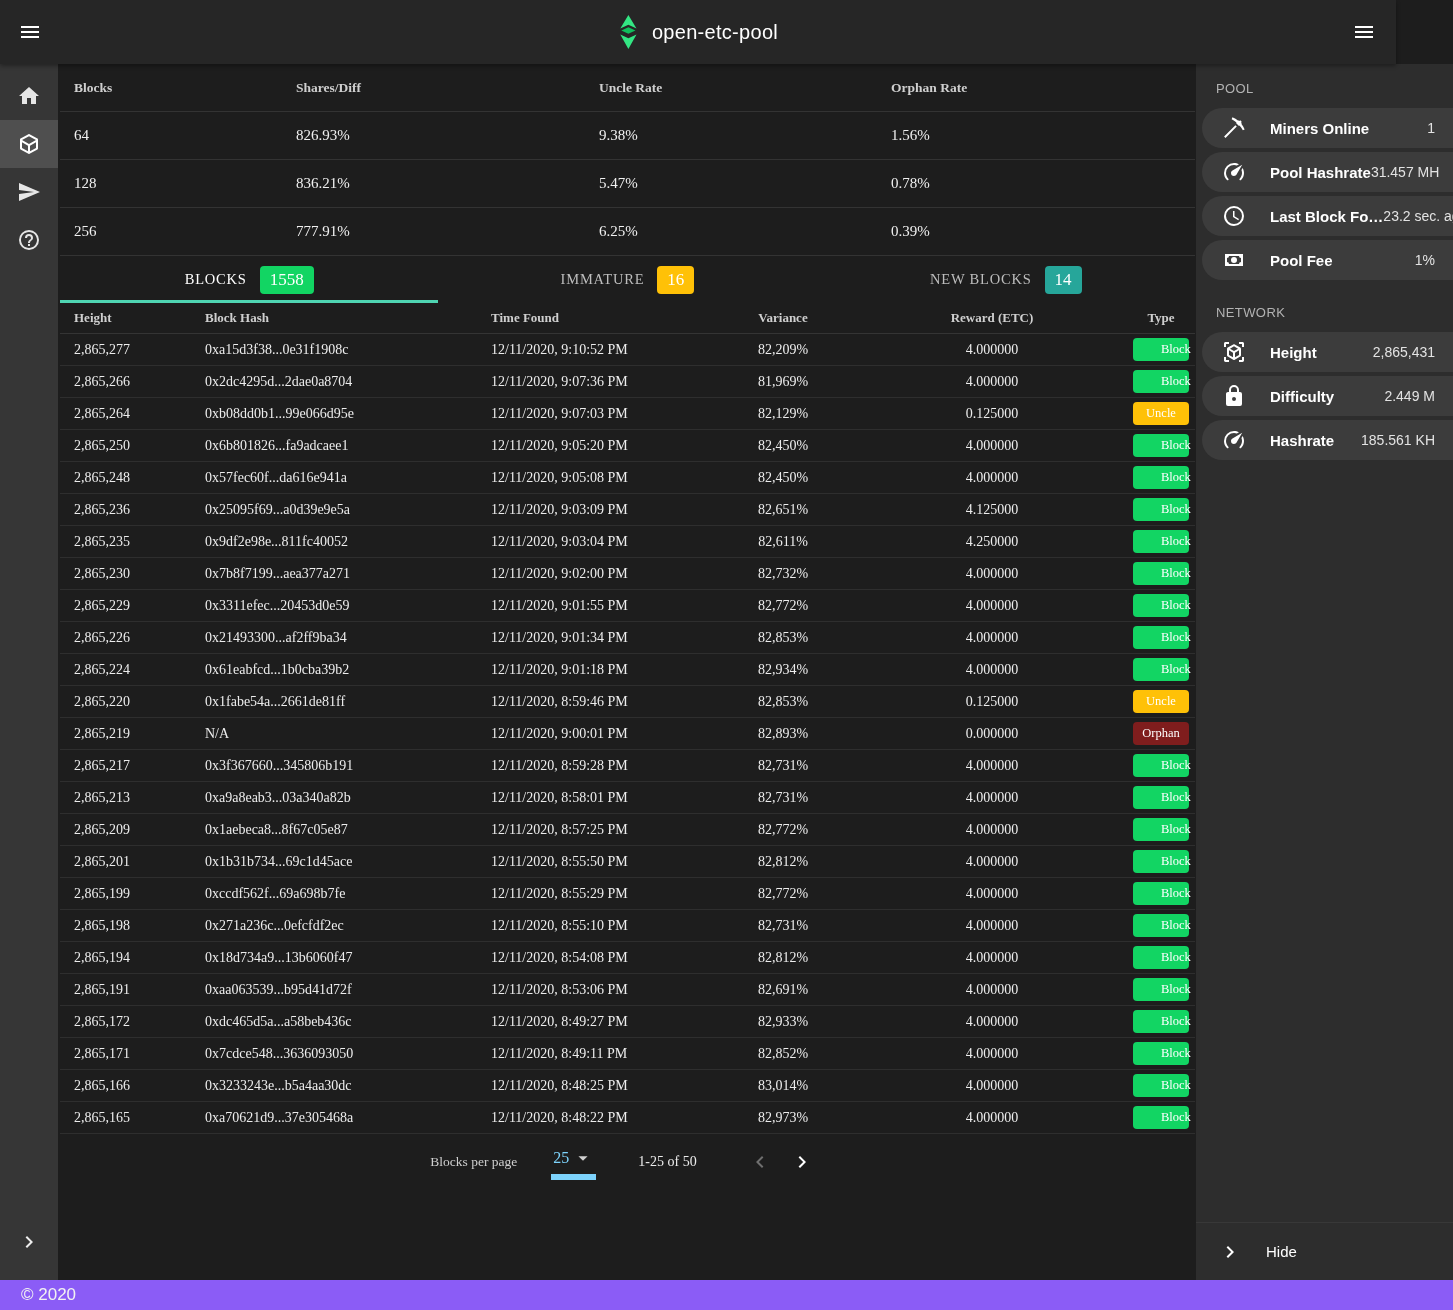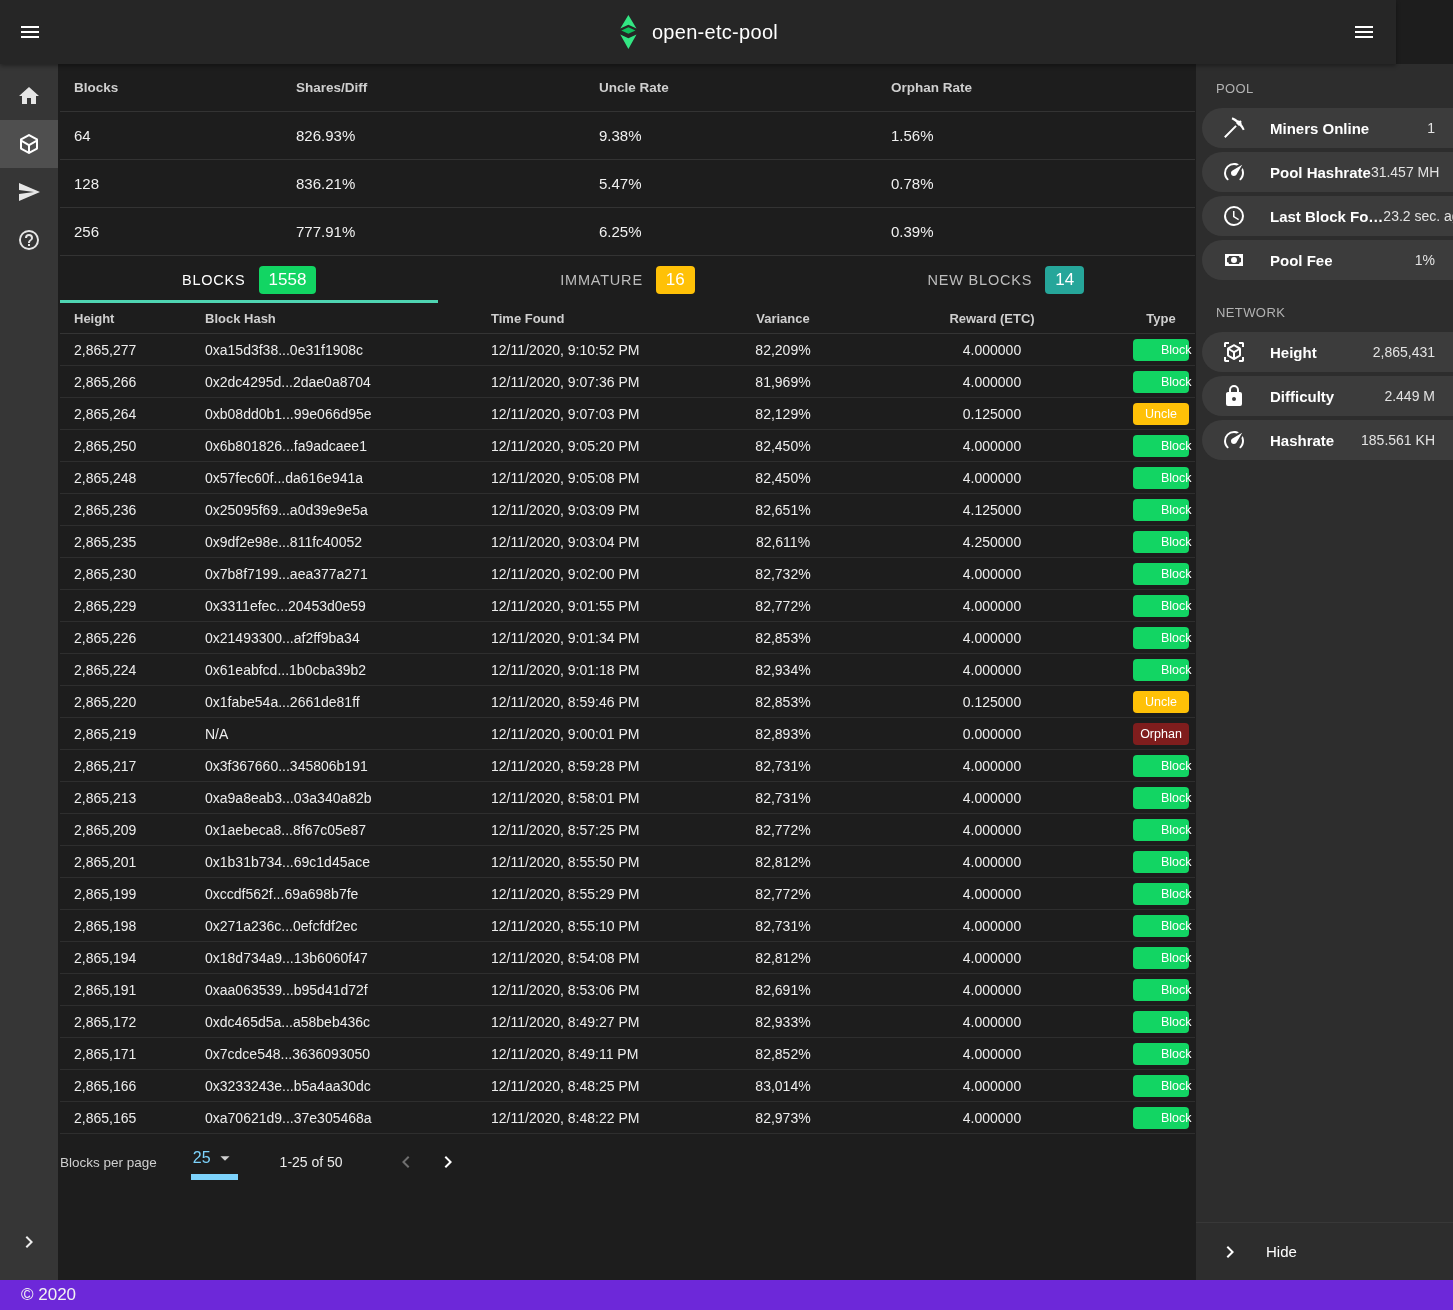--- a/index.html
+++ b/index.html
@@ -25,21 +25,21 @@
   .rail-items { padding-top:8px; }
   .rail-item { width:58px; height:48px; display:flex; align-items:center; justify-content:center;
                color:#e6e6e6; cursor:pointer; }
   .rail-item svg { width:24px; height:24px; }
   .rail-item.active { background:#4f4f4f; color:#fff; }
   .rail-expand { position:absolute; bottom:14px; left:0; width:58px; height:48px; display:flex;
                  align-items:center; justify-content:center; color:#eee; cursor:pointer; }
   .rail-expand svg { width:24px; height:24px; }
 
   
-  .main { position:absolute; left:58px; top:64px; width:1138px; height:1216px; background:#1d1d1d; padding-left:2px; }
+  .main { position:absolute; left:58px; top:64px; width:1138px; height:1216px; background:#1d1d1d; padding-left:2px;font-family:Liberation Serif, serif; }
 
   
   .stats-grid { width:1135px; }
   .s-row { display:grid; grid-template-columns:222px 303px 292px 318px; height:48px;
            align-items:center; border-bottom:1px solid #333; }
   .s-row > div { padding-left:14px; }
   .s-head { font-size:13.5px; font-weight:bold; color:#cfcfcf; }
   .s-cell { font-size:15px; color:#f0f0f0; }
 
   
@@ -57,21 +57,21 @@
   .b-row  { height:32px; border-bottom:1px solid #2e2e2e; font-size:14px; color:#ededed; width:1135px; }
   .c-left { padding-left:14px; text-align:left; white-space:nowrap; }
   .c-center { text-align:center; white-space:nowrap; }
   .chip { display:inline-block; width:56px; padding:4px 0; border-radius:4px; font-size:12.5px;
           color:#fff; text-align:center; }
   .chip-block  { background:#12d563;padding-left:28px; }
   .chip-uncle  { background:#ffc107; }
   .chip-orphan { background:#7f1d1d; }
 
   
-  .pagination { width:1135px; height:56px; display:flex; align-items:center; justify-content:flex-start;
+  .pagination { width:1135px; height:56px; display:flex; align-items:center; justify-content:center;
                 color:#cfcfcf; font-size:13.5px; padding-right:2px; }
   .pp-label { margin-right:34px; }
   .pp-select { display:flex; align-items:center; gap:3px; border-bottom:6px solid #7dd3fc;
                padding:3px 2px 5px 2px; margin-right:42px; color:#7dd3fc; font-size:16px; cursor:pointer; }
   .pp-select svg { width:22px; height:22px; color:#cfcfcf; }
   .pp-range { margin-right:42px; font-size:14px; color:#ececec; }
   .pg-btn { width:42px; height:42px; display:flex; align-items:center; justify-content:center;
             color:#fff; cursor:pointer; }
   .pg-btn svg { width:24px; height:24px; }
   .pg-btn.disabled { color:#6f6f6f; }
@@ -86,21 +86,21 @@
   .p-icon svg { width:24px; height:24px; }
   .p-label { margin-left:24px; font-size:15px; font-weight:bold; color:#fff; white-space:nowrap; }
   .p-value { margin-left:auto; margin-right:18px; font-size:14px; color:#e3e3e3; white-space:nowrap; }
   .panel-hide { position:absolute; bottom:0; left:0; width:100%; height:58px; display:flex;
                 align-items:center; cursor:pointer; border-top:1px solid #383838; }
   .panel-hide .h-icon { margin-left:22px; color:#fff; }
   .panel-hide .h-icon svg { width:24px; height:24px; }
   .panel-hide .h-label { margin-left:24px; font-size:15px; color:#fff; }
 
   
-  .footer { position:absolute; bottom:0; left:0; width:1453px; height:30px; background:#6d28d9;
+  .footer { position:absolute; bottom:0; left:0; width:1453px; height:30px; background:#8b5cf6;
             display:flex; align-items:center; padding-left:21px; font-size:17px; color:#f2f2f2; z-index:7; }
 </style>
 </head>
 <body>
 
 <div class="topbar">
   <button class="icon-btn left-menu">
       <span>
         <svg viewBox="0 0 24 24">
           <path fill="currentColor" d="M3,6H21V8H3V6M3,11H21V13H3V11M3,16H21V18H3V16Z"></path>

